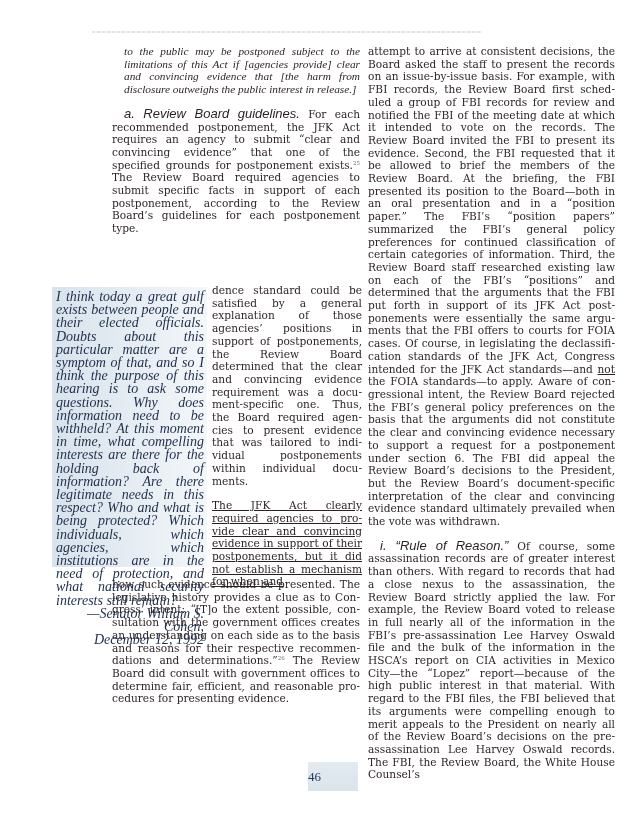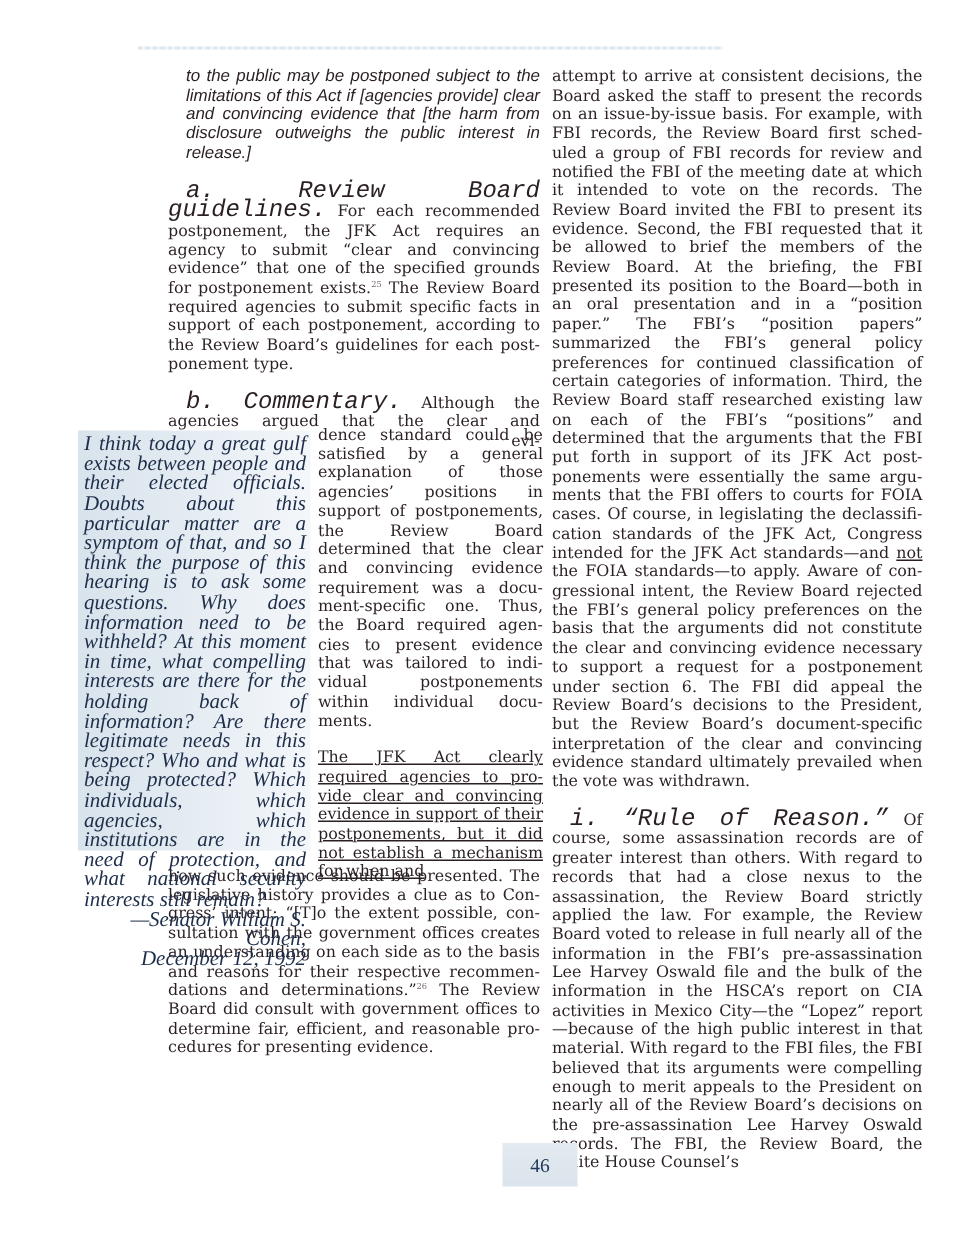--- a/index.html
+++ b/index.html
@@ -13,59 +13,56 @@
       background: repeating-linear-gradient(90deg, #dce6ee 0 3px, #eef3f7 3px 5px);
     }
     .col {
       position: absolute; font-size: 10.6px; line-height: 12.7px;
       text-align: justify; hyphens: manual;
     }
     .col p { margin: 0; }
     .left { left: 112px; top: 45px; width: 248px; }
     .right { left: 368px; top: 45px; width: 247px; }
     .quote {
-      font-family: Liberation Sans, sans-serif; font-style: italic;
+      font-family: Liberation Serif, serif; font-style: italic;
       font-size: 11.3px; line-height: 12.7px; padding-left: 12px;
       margin-bottom: 12px !important;
     }
     .indent { text-indent: 12px; }
     .gap { margin-top: 12px !important; }
-    .lead { font-family: Liberation Mono, monospace; font-style: italic; font-size: 16px; }
+    .lead { font-family: Liberation Sans, sans-serif; font-style: italic; font-size: 13px; }
     sup.fn { font-size: 5.5px; vertical-align: 4px; color: #7a6c72; line-height: 0; }
     .ul { text-decoration: underline; }
     .sidebar {
       position: absolute; left: 52px; top: 287px; width: 155px; height: 280px;
       background: linear-gradient(90deg, #d9e3ec 0%, #e6edf3 55%, #f4f7fa 100%);
     }
     .sidebar-text {
       position: absolute; left: 56px; top: 290px; width: 148px;
       font-family: "Liberation Serif", serif; font-style: italic;
       font-size: 14px; line-height: 13.2px; color: #1e2e4a; text-align: justify;
     }
     .sidebar-text .attrib { text-align: right; display: block; }
     .wrap-zone { position: absolute; left: 212px; width: 150px; }
     .page-num-box {
-      position: absolute; left: 335px; top: 762px; width: 50px; height: 29px;
+      position: absolute; left: 308px; top: 762px; width: 50px; height: 29px;
       background: linear-gradient(180deg, #e3eaf0 0%, #dbe4ec 100%);
-      display: flex; align-items: center; justify-content: center;
+      display: flex; align-items: center; 
       font-family: "Liberation Serif", serif; font-size: 13px; color: #203a5c;
     }
   </style>
 </head>
 <body>
 
 <div class="top-rule"></div>
 
 <div class="col left">
   <p class="quote">to the public may be postponed subject to the limitations of this Act if [agencies provide] clear and convincing evidence that [the harm from disclosure outweighs the public interest in release.]</p>
   <p class="indent">
     <span class="lead">a. Review Board guidelines.</span><span> For each recommended postponement, the JFK Act requires an agency to submit “clear and convincing evidence” that one of the specified grounds for postponement exists.</span><sup class="fn">25</sup><span> The Review Board required agencies to submit specific facts in support of each postponement, according to the Review Board’s guidelines for each post­ponement type.</span>
-  </p>
-  <p class="indent gap" style="text-align:justify; text-align-last:justify;">
-    <span class="lead">b. Commentary.</span><span> Although the agencies argued that the clear and convincing evi-</span>
   </p>
 </div>
 
 <div class="col wrap-zone" style="top:284px;">
   <p>dence standard could be satisfied by a general explanation of those agencies’ positions in support of postpone­ments, the Review Board determined that the clear and convincing evidence requirement was a docu­ment-specific one. Thus, the Board required agen­cies to present evidence that was tailored to indi­vidual postponements within individual docu­ments.</p>
   <p class="gap" style="margin-top:14px;text-decoration:underline;">The JFK Act clearly required agencies to pro­vide clear and convinc­ing evidence in support of their postponements, but it did not establish a mechanism for when and</p>
 </div>
 
 <div class="col left" style="top:578px;">
   <p>

